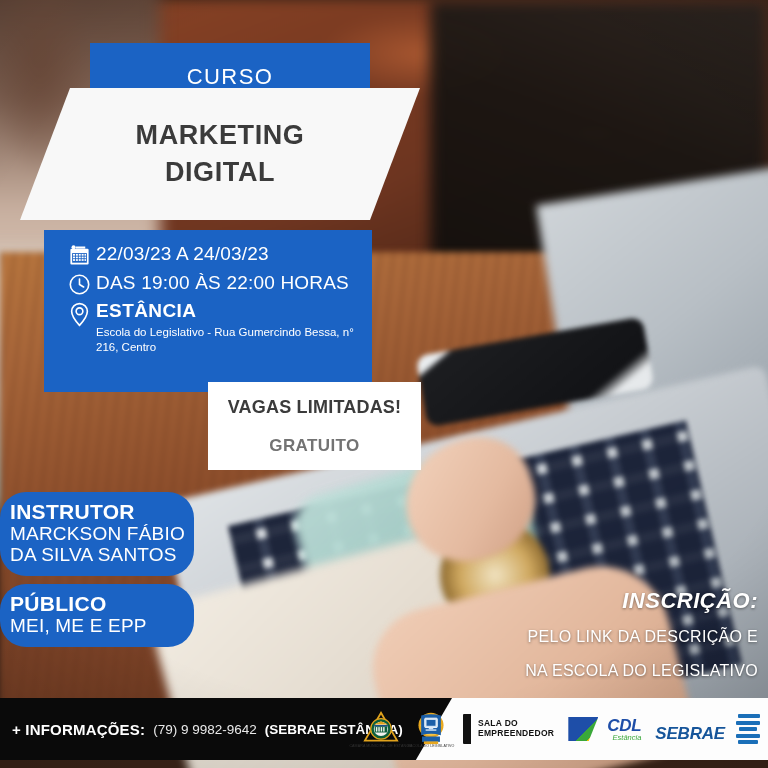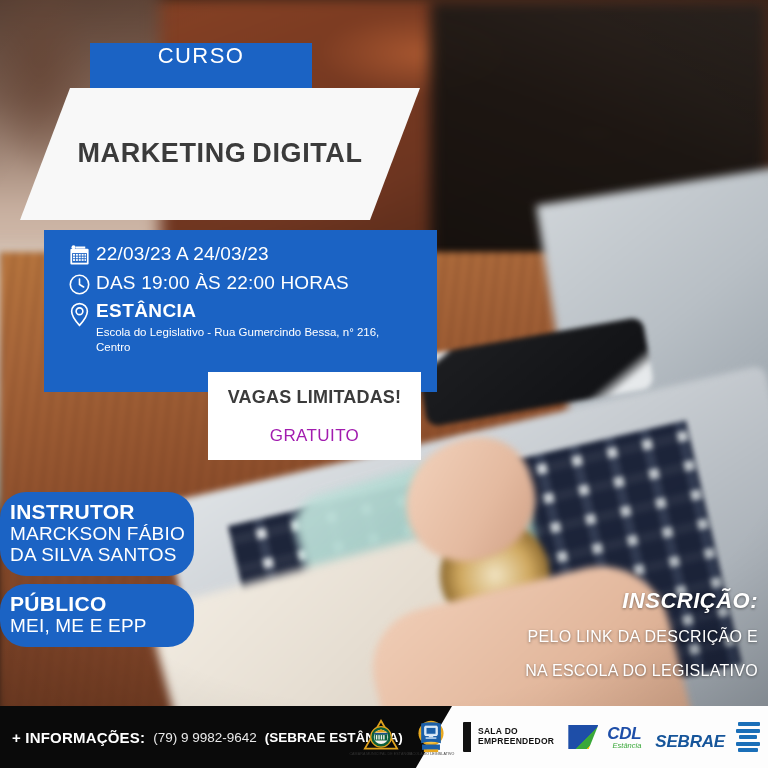--- a/index.html
+++ b/index.html
@@ -115,73 +115,73 @@
     background:linear-gradient(150deg,#bfe0da 0%,#a9d2cb 60%,#8fbdb6 100%);
     filter:blur(5px);opacity:.95;
   }
   .bg-vignette{
     position:absolute;inset:0;
     background:radial-gradient(ellipse 100% 85% at 50% 45%, rgba(0,0,0,0) 55%, rgba(0,0,0,.25) 100%);
   }
 
   
   .curso-banner{
-    position:absolute;left:90px;top:43px;width:222px;height:47px;
-    display:flex;align-items:flex-start;justify-content:center;
+    position:absolute;left:90px;top:43px;width:280px;height:47px;
+    display:flex;align-items:flex-end;justify-content:center;
     color:#fff;font-size:22px;letter-spacing:1.4px;font-weight:400;
   }
 
   .title-card{
     position:absolute;left:20px;top:88px;width:400px;height:132px;
     background:#f8f8f8;
     clip-path:polygon(12.5% 0%, 100% 0%, 87.5% 100%, 0% 100%);
     box-shadow:0 1px 4px rgba(0,0,0,.18);
-    display:flex;align-items:center;justify-content:center;
+    display:flex;flex-direction:column;align-items:center;justify-content:center;
     gap:6px;
   }
   .title-card .t{
     color:#3b3b3b;font-size:27px;font-weight:bold;letter-spacing:.6px;line-height:1.15;
   }
 
   .info-box{
-    position:absolute;left:44px;top:230px;width:393px;height:150px;
+    position:absolute;left:44px;top:230px;width:328px;height:150px;
     padding:12px 0 0 0;
   }
   .info-row{display:flex;align-items:flex-start;margin:0 0 4px 18px;}
   .info-ico{width:34px;flex:0 0 34px;display:flex;align-items:center;justify-content:center;padding-top:2px;}
   .info-ico svg{display:block;}
   .info-txt{color:#fff;}
   .info-line1{font-size:19px;letter-spacing:.2px;line-height:1.25;}
   .loc-name{font-size:19px;font-weight:bold;letter-spacing:.4px;line-height:1.2;}
   .loc-addr{font-size:11.5px;line-height:1.35;max-width:300px;margin-top:2px;}
 
   .vagas-card{
-    position:absolute;left:208px;top:372px;width:213px;height:88px;
+    position:absolute;left:208px;top:382px;width:213px;height:88px;
     background:#fff;
     display:flex;flex-direction:column;align-items:center;justify-content:center;gap:18px;
   }
   .vagas-1{color:#3b3b3b;font-size:18px;font-weight:bold;letter-spacing:.2px;}
-  .vagas-2{color:#a21caf;font-size:17px;font-weight:400;letter-spacing:.4px;}
+  .vagas-2{color:#737373;font-size:17px;font-weight:700;letter-spacing:.4px;}
 
   .blk{position:absolute;background:#1b63c4;color:#fff;padding:8px 0 10px 10px;border-radius:26px;}
   .blk .h{font-size:21px;font-weight:bold;letter-spacing:.3px;line-height:1.15;}
   .blk .s{font-size:19px;font-weight:400;line-height:1.1;letter-spacing:.2px;}
   .blk-instrutor{left:0;top:492px;width:184px;}
   .blk-publico{left:0;top:584px;width:184px;}
 
   .inscricao{
     position:absolute;right:10px;top:588px;width:520px;
     text-align:right;color:#fff;
     text-shadow:0 1px 3px rgba(0,0,0,.45);
   }
   .insc-1{font-size:22px;font-style:italic;font-weight:bold;letter-spacing:.5px;margin-bottom:4px;}
   .insc-2{font-size:16px;font-weight:normal;letter-spacing:.3px;line-height:1.3;margin-top:13px;}
 
   
-  .footer{position:absolute;left:0;bottom:0;width:768px;height:62px;}
+  .footer{position:absolute;left:0;bottom:0;width:768px;height:70px;}
   .footer-white{
     position:absolute;left:0;top:0;width:768px;height:62px;background:#fdfdfd;
   }
   .footer-black{
     position:absolute;left:0;top:0;width:452px;height:62px;background:#0a0a0a;
     clip-path:polygon(0 0, 100% 0, 92% 100%, 0 100%);
   }
   .footer-info{
     position:absolute;left:12px;top:0;height:62px;display:flex;align-items:center;gap:8px;
   }

